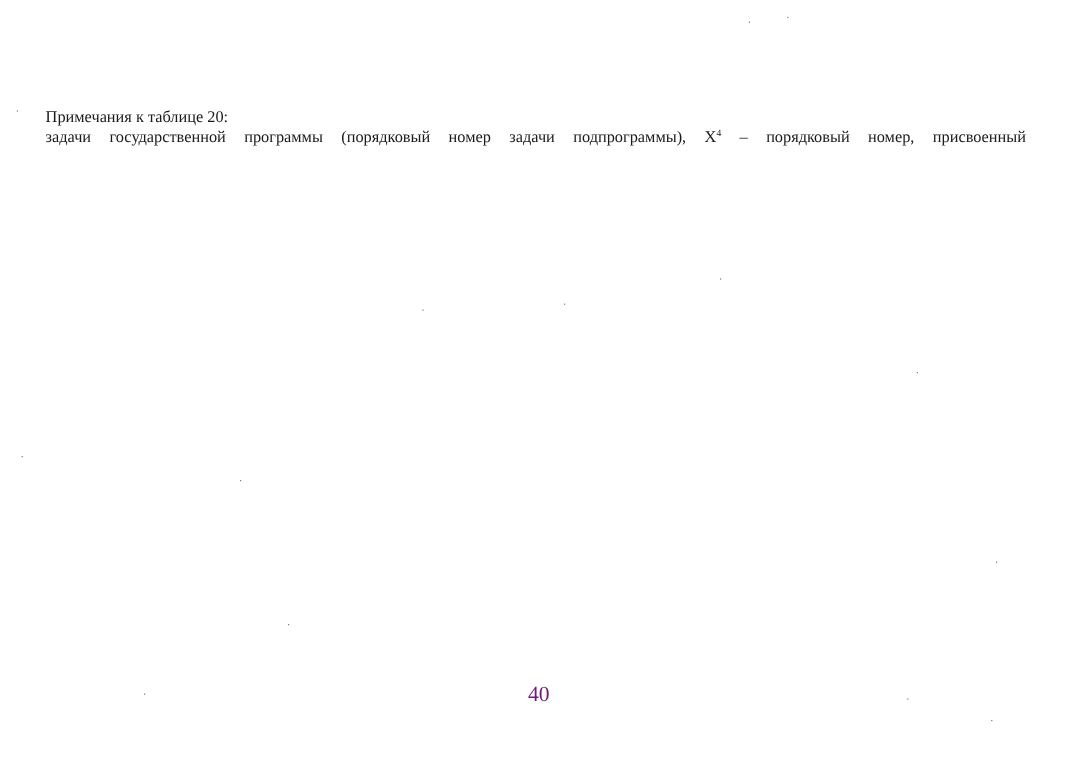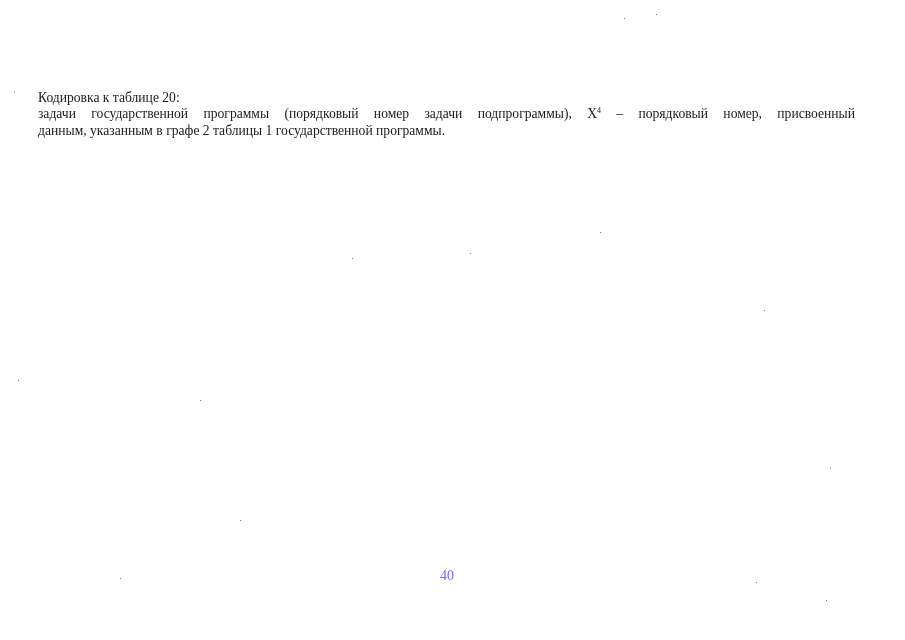--- a/index.html
+++ b/index.html
@@ -45,41 +45,40 @@
   }
   sup {
     font-size: 8px;
     line-height: 0;
     vertical-align: 5px;
   }
   .page-number {
     position: absolute;
     left: 440px;
     top: 568px;
-    font-size: 14px;
+    font-size: 18px;
     font-family: "Liberation Serif", "DejaVu Serif", serif;
-    color: #8b5cf6;
+    color: #701a75;
   }
   .speck {
     position: absolute;
     width: 1px;
     height: 1px;
     background: #777;
   }
 </style>
 </head>
 <body>
 
 <div class="page">
 
   <div class="notes">
-    <span class="notes-title">Кодировка к таблице 20:</span>
+    <span class="notes-title">Примечания к таблице 20:</span>
     <div id="notes-body">
         <div class="line">задачи государственной программы (порядковый номер задачи подпрограммы), X<sup>4</sup> – порядковый номер, присвоенный</div>
-        <div class="line last">данным, указанным в графе 2 таблицы 1 государственной программы.</div>
       </div>
   </div>
 
   <div class="page-number">40</div>
 
   <div class="speck" style="left:656px;top:14px;"></div>
   <div class="speck" style="left:624px;top:18px;"></div>
   <div class="speck" style="left:470px;top:253px;"></div>
   <div class="speck" style="left:352px;top:258px;"></div>
   <div class="speck" style="left:764px;top:310px;"></div>

